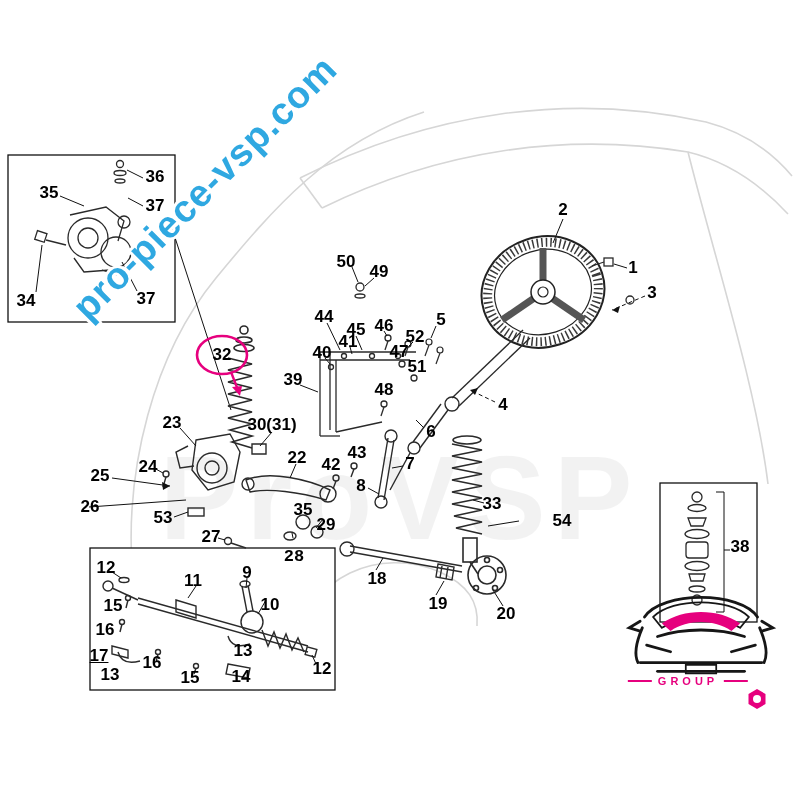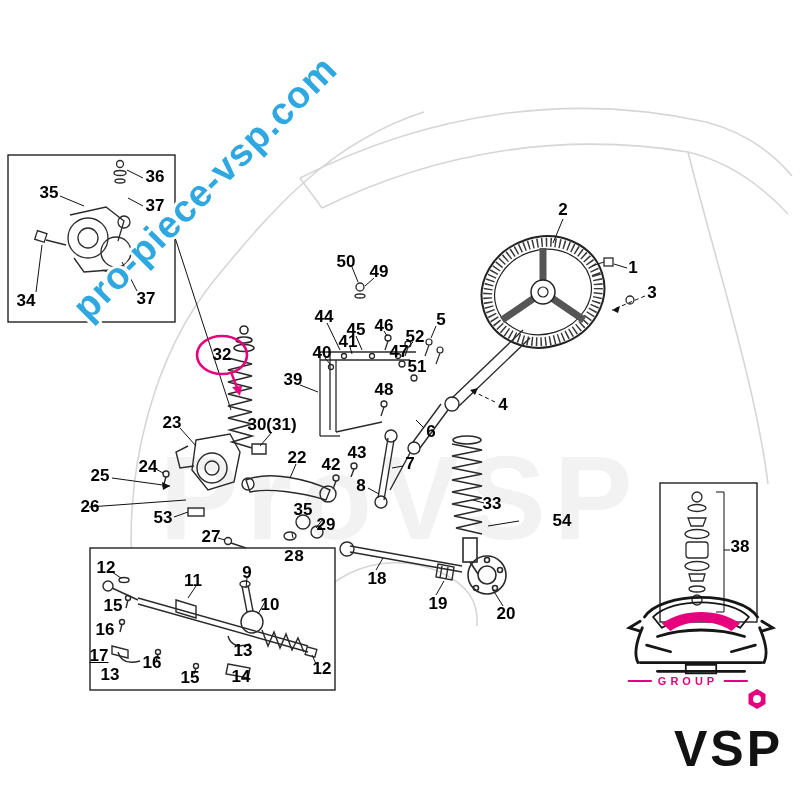--- a/index.html
+++ b/index.html
@@ -400,16 +400,15 @@
     </svg>
     <div class="group-row">
       <span class="gline accent-bg" style="background: rgb(230, 0, 126);"></span>
       <span class="group-text accent-text" style="color: rgb(230, 0, 126);">GROUP</span>
       <span class="gline accent-bg" style="background: rgb(230, 0, 126);"></span>
     </div>
     <svg id="hex-nut" width="22" height="22" viewBox="0 0 22 22">
       <polygon class="accent-fill" points="11,1 19.5,6 19.5,16 11,21 2.5,16 2.5,6" fill="#e6007e"></polygon>
       <circle cx="11" cy="11" r="4" fill="#fff"></circle>
     </svg>
-    <div class="vsp-text">VSP</div>
   </div>
 
 </div>
 
 </body></html>

